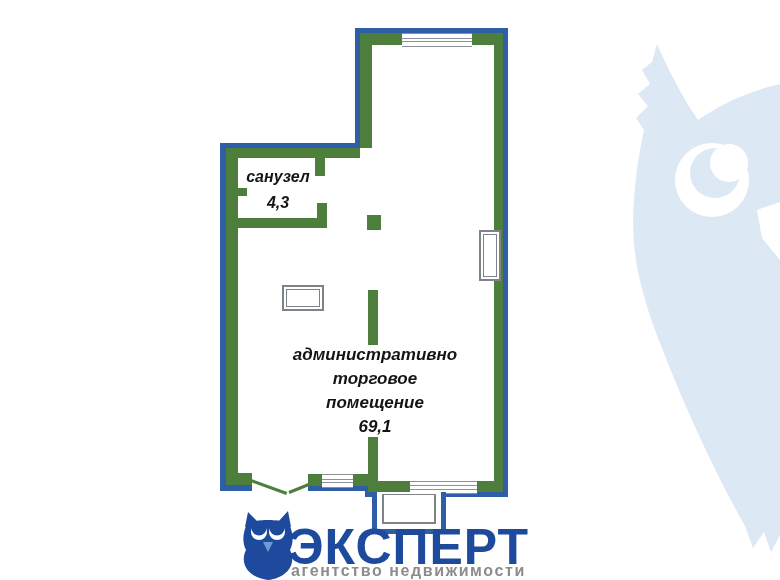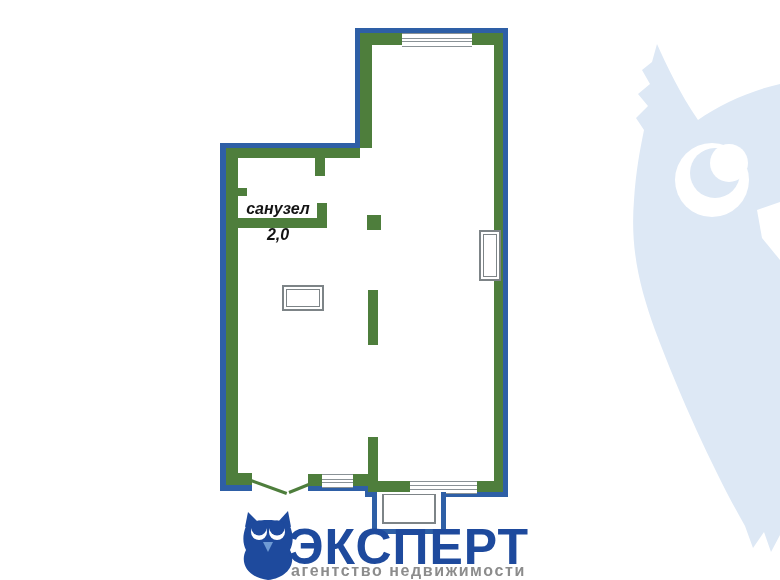--- a/index.html
+++ b/index.html
@@ -19,21 +19,21 @@
   .fixture{position:absolute;background:#ffffff;border:2px solid var(--fixture-gray,#7d8487);}
   .fixture .inner{position:absolute;inset:2px;border:1px solid var(--fixture-gray,#7d8487);}
   
   .door-leaf{position:absolute;height:3px;background:var(--wall-green,#4e7e3c);transform-origin:0 50%;}
   
   .porch{position:absolute;left:372px;top:492px;width:74px;height:42px;background:#ffffff;
     border-left:5px solid var(--wall-blue,#2e5fa6);border-right:5px solid var(--wall-blue,#2e5fa6);border-bottom:5px solid var(--wall-blue,#2e5fa6);box-sizing:border-box;}
   .porch .inner{position:absolute;left:5px;right:5px;top:2px;bottom:5px;border:2px solid var(--fixture-gray,#7d8487);border-top:1px solid var(--fixture-gray,#7d8487);}
   
   .room-label{position:absolute;color:var(--text-black,#141414);font-style:italic;font-weight:bold;text-align:center;}
-  .wc-label{left:230px;top:164px;width:96px;font-size:16px;line-height:26px;margin-top:32px;}
+  .wc-label{left:230px;top:164px;width:96px;font-size:16px;line-height:26px;}
   .main-label{left:280px;top:343px;width:190px;font-size:17px;line-height:24px;}
   
   .brand{position:absolute;left:288px;top:528px;color:var(--logo-blue,#1e4a9d);font-weight:bold;font-size:50px;letter-spacing:1px;line-height:38px;}
   .tagline{position:absolute;left:291px;top:562px;color:var(--tagline-gray,#8c8c8c);font-weight:bold;font-size:16px;letter-spacing:1.6px;}
   .owl-logo{position:absolute;left:240px;top:510px;width:56px;height:70px;}
   .watermark{position:absolute;left:600px;top:30px;width:180px;height:540px;}
 </style>
 </head>
 <body>
 
@@ -98,23 +98,29 @@
 
   <div class="door-leaf" style="left:251px;top:479px;width:38px;transform:rotate(20deg);"></div>
   <div class="door-leaf" style="left:289px;top:491px;width:34px;transform:rotate(-22deg);"></div>
 
   <div class="porch">
       <div class="inner"></div>
     </div>
 
   <div class="room-label wc-label">
     <div>санузел</div>
-    <div>2,0</div>
+    <div>4,3</div>
   </div>
 
+  <div class="room-label main-label">
+    <div>административно</div>
+    <div>торговое</div>
+    <div>помещение</div>
+    <div>69,1</div>
+  </div>
 
   <svg class="owl-logo" viewBox="0 0 56 70" aria-hidden="true">
     <polygon points="8,2 19,13 5,17" fill="var(--logo-blue,#1e4a9d)"></polygon>
     <polygon points="48,1 37,13 51,17" fill="var(--logo-blue,#1e4a9d)"></polygon>
     <path fill="var(--logo-blue,#1e4a9d)" d="M6,16
       C12,8 44,8 50,16
       C54,26 53,34 50,40
       C57,54 47,68 28,70
       C9,68 -1,54 6,40
       C3,34 2,26 6,16 Z"></path>

